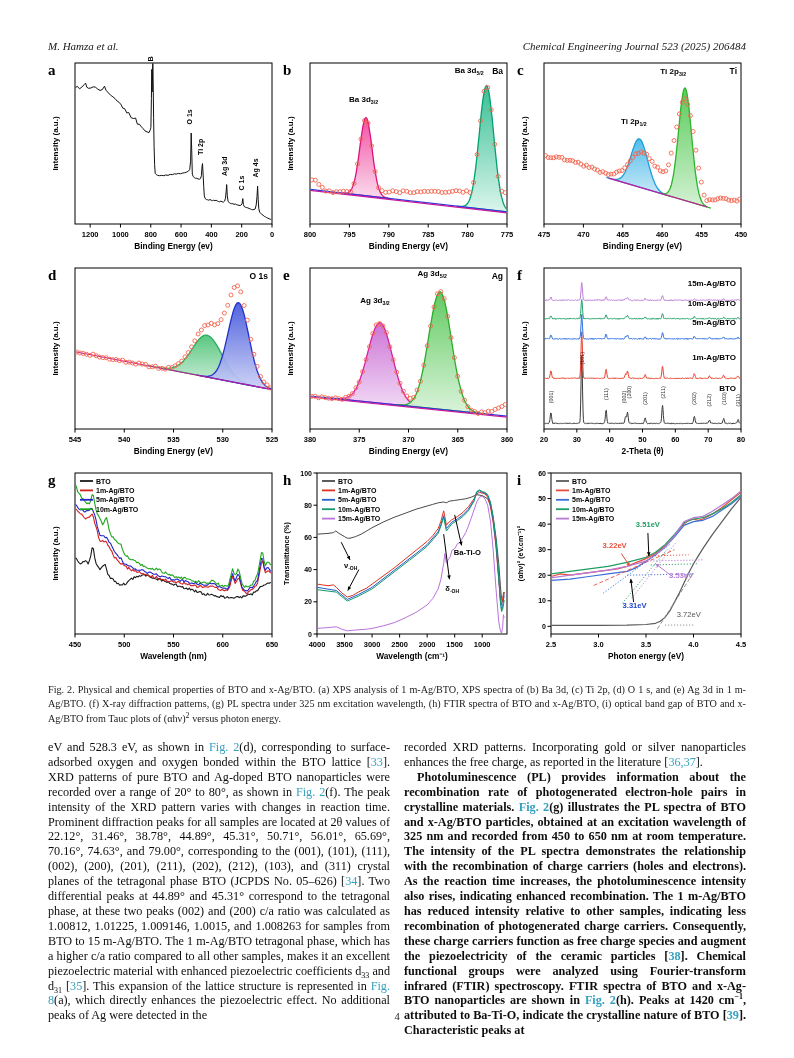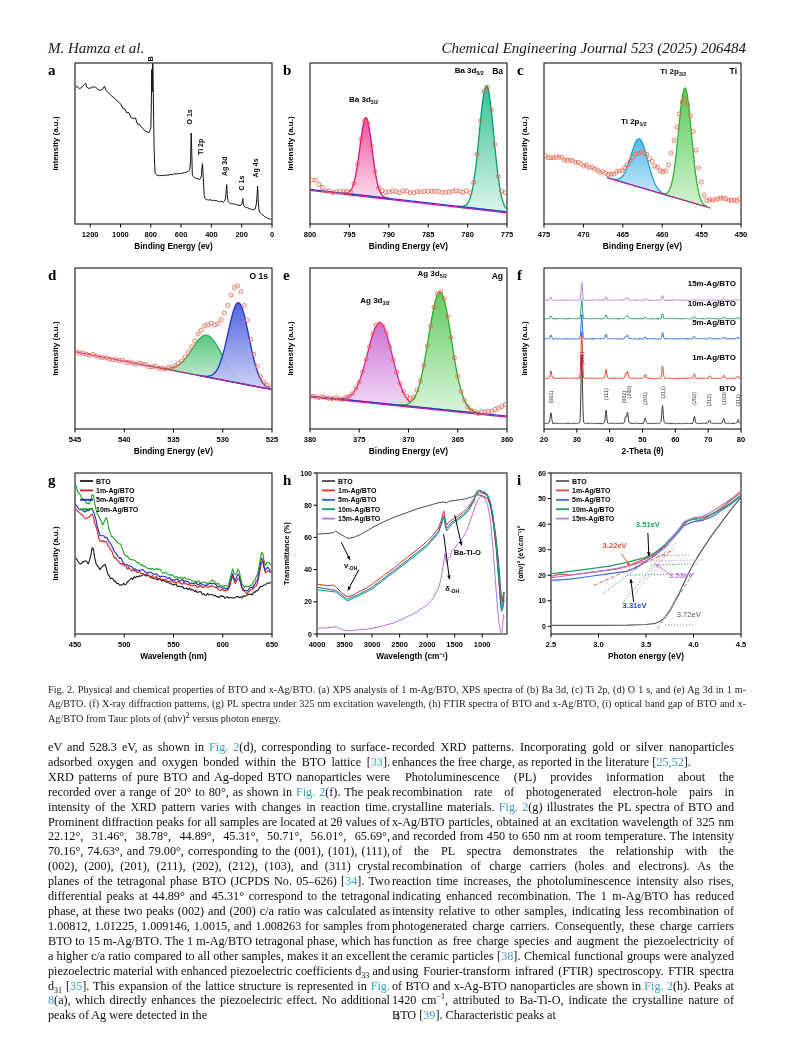--- a/index.html
+++ b/index.html
@@ -1,30 +1,30 @@
 <!DOCTYPE html>
 <html><head>
 <meta charset="utf-8">
 <style>
   html,body{margin:0;padding:0;background:#9a9a9a;}
   .page{width:794px;height:1058px;background:#ffffff;margin:0 auto;position:relative;
         font-family:"Liberation Serif",serif;color:#111;overflow:hidden;}
   header{position:absolute;top:40px;left:48px;right:48px;display:flex;
-         justify-content:space-between;font-style:italic;font-size:15px;color:#151515;}
+         justify-content:space-between;font-style:italic;font-size:11px;color:#151515;}
   .figure{position:absolute;top:56px;left:46px;width:702px;}
   .grid{display:grid;grid-template-columns:repeat(3,233px);justify-content:space-between;}
   figure.panel{margin:0;width:233px;height:205px;}
   figure.panel svg{display:block;}
   .caption{margin:12px 2px 0 2px;font-size:10.2px;line-height:1.42;color:#1a1a1a;text-align:justify;}
   .caption b{font-weight:normal;}
-  .body-cols{position:absolute;top:740px;left:48px;width:698px;display:flex;gap:2px;
+  .body-cols{position:absolute;top:740px;left:48px;width:698px;display:flex;gap:14px;
              font-size:12.2px;line-height:14.9px;text-align:justify;color:#0d0d0d;}
   .col{width:342px;}
   .col p{margin:0;}
-  .col p.indent{text-indent:13px;}
+  .col p.indent{text-indent:13px;font-weight:bold;}
   a.ref{color:#35a0bf;text-decoration:none;cursor:pointer;}
   sub,sup{font-size:8px;line-height:0;}
   footer{position:absolute;bottom:36px;left:0;right:0;text-align:center;font-size:10.5px;color:#222;}
 </style>
 </head>
 <body>
 
 <div class="page">
   <header>
     <span>M. Hamza et al.</span>
@@ -708,21 +708,21 @@
         </figure>
       </div>
     <p class="caption" id="fig-caption"><b>Fig. 2.</b> Physical and chemical properties of BTO and x-Ag/BTO. (a) XPS analysis of 1 m-Ag/BTO, XPS spectra of (b) Ba 3d, (c) Ti 2p, (d) O 1 s, and (e) Ag 3d in 1 m-Ag/BTO. (f) X-ray diffraction patterns, (g) PL spectra under 325 nm excitation wavelength, (h) FTIR spectra of BTO and x-Ag/BTO, (i) optical band gap of BTO and x-Ag/BTO from Tauc plots of (αhν)<sup>2</sup> versus photon energy.</p>
   </section>
 
   <section class="body-cols" id="body-cols">
       <div class="col">
         <p>eV and 528.3 eV, as shown in <a class="ref">Fig. 2</a>(d), corresponding to surface-adsorbed oxygen and oxygen bonded within the BTO lattice [<a class="ref">33</a>]. XRD patterns of pure BTO and Ag-doped BTO nanoparticles were recorded over a range of 20° to 80°, as shown in <a class="ref">Fig. 2</a>(f). The peak intensity of the XRD pattern varies with changes in reaction time. Prominent diffraction peaks for all samples are located at 2θ values of 22.12°, 31.46°, 38.78°, 44.89°, 45.31°, 50.71°, 56.01°, 65.69°, 70.16°, 74.63°, and 79.00°, corresponding to the (001), (101), (111), (002), (200), (201), (211), (202), (212), (103), and (311) crystal planes of the tetragonal phase BTO (JCPDS No. 05–626) [<a class="ref">34</a>]. Two differential peaks at 44.89° and 45.31° correspond to the tetragonal phase, at these two peaks (002) and (200) c/a ratio was calculated as 1.00812, 1.01225, 1.009146, 1.0015, and 1.008263 for samples from BTO to 15 m-Ag/BTO. The 1 m-Ag/BTO tetragonal phase, which has a higher c/a ratio compared to all other samples, makes it an excellent piezoelectric material with enhanced piezoelectric coefficients d<sub>33</sub> and d<sub>31</sub> [<a class="ref">35</a>]. This expansion of the lattice structure is represented in <a class="ref">Fig. 8</a>(a), which directly enhances the piezoelectric effect. No additional peaks of Ag were detected in the</p>
       </div>
       <div class="col">
-        <p>recorded XRD patterns. Incorporating gold or silver nanoparticles enhances the free charge, as reported in the literature [<a class="ref">25,52</a>].</p>
+        <p>recorded XRD patterns. Incorporating gold or silver nanoparticles enhances the free charge, as reported in the literature [<a class="ref">36,37</a>].</p>
         <p class="indent">Photoluminescence (PL) provides information about the recombination rate of photogenerated electron-hole pairs in crystalline materials. <a class="ref">Fig. 2</a>(g) illustrates the PL spectra of BTO and x-Ag/BTO particles, obtained at an excitation wavelength of 325 nm and recorded from 450 to 650 nm at room temperature. The intensity of the PL spectra demonstrates the relationship with the recombination of charge carriers (holes and electrons). As the reaction time increases, the photoluminescence intensity also rises, indicating enhanced recombination. The 1 m-Ag/BTO has reduced intensity relative to other samples, indicating less recombination of photogenerated charge carriers. Consequently, these charge carriers function as free charge species and augment the piezoelectricity of the ceramic particles [<a class="ref">38</a>]. Chemical functional groups were analyzed using Fourier-transform infrared (FTIR) spectroscopy. FTIR spectra of BTO and x-Ag-BTO nanoparticles are shown in <a class="ref">Fig. 2</a>(h). Peaks at 1420 cm<sup>−1</sup>, attributed to Ba-Ti-O, indicate the crystalline nature of BTO [<a class="ref">39</a>]. Characteristic peaks at</p>
       </div>
     </section>
 
   <footer>
     <span>4</span>
   </footer>
 </div>
 
 </body></html>

